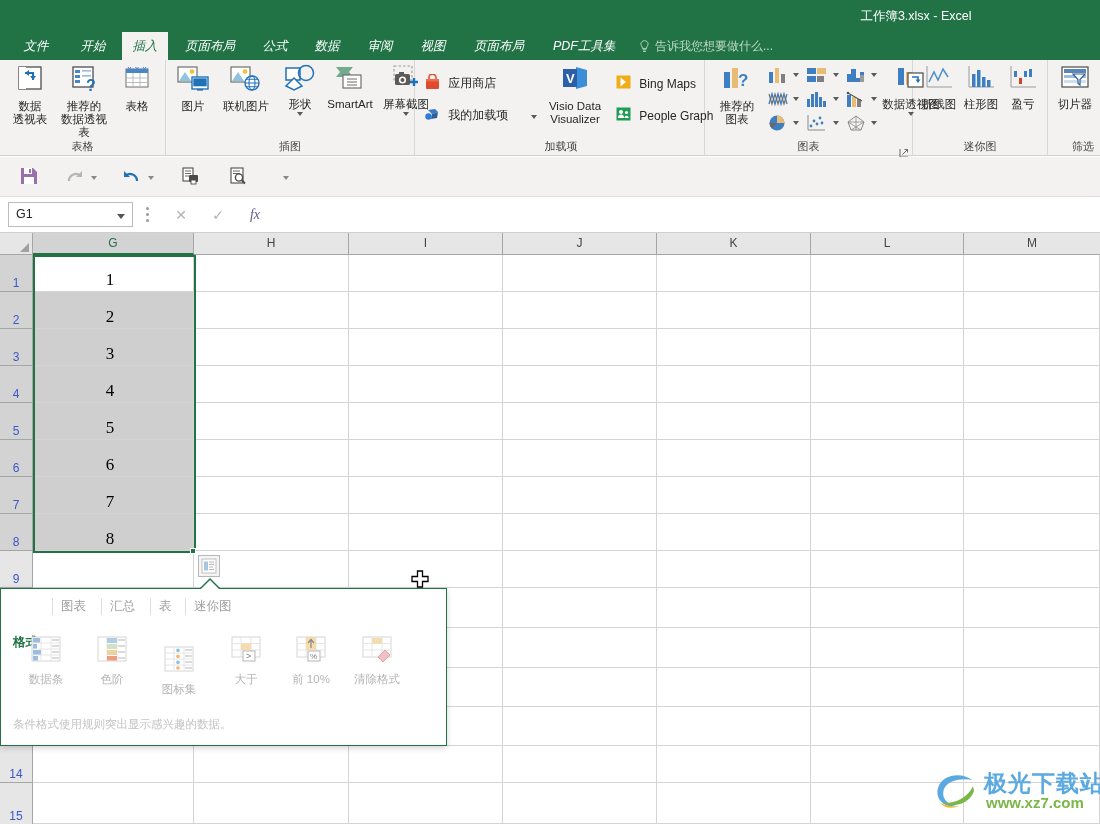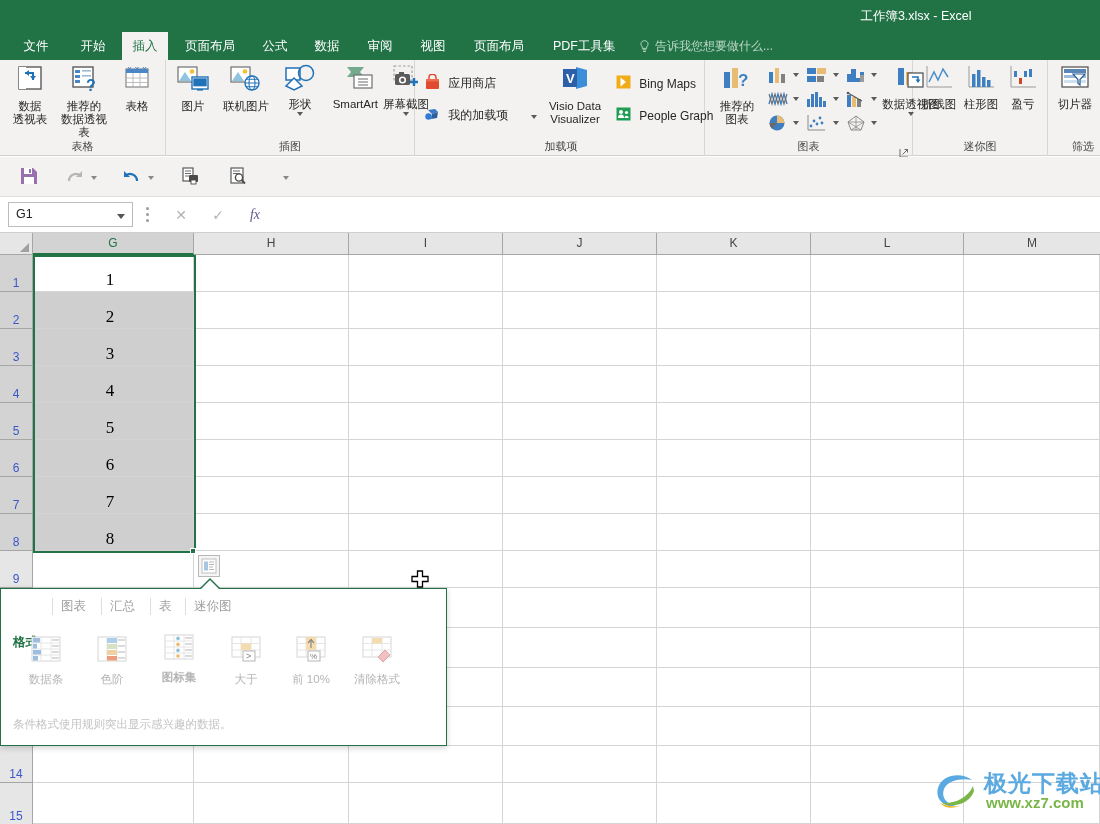--- a/index.html
+++ b/index.html
@@ -24,21 +24,21 @@
   .title-shift { position: relative; left: 366px; }
 
   
   .tabstrip {
     position: absolute; left: 0; top: 32px; width: 1100px; height: 28px;
     background: #217346;
   }
   .tab {
     position: absolute; top: 0; height: 28px; line-height: 28px;
     color: #ffffff; font-size: 12.5px; text-align: center;
-    padding: 0 10px; cursor: default; white-space: nowrap;
+    padding: 0 10px; cursor: default; white-space: nowrap; font-style: italic;
   }
   .tab.active { background: #f3f2f1; color: #217346; }
   .tellme {
     position: absolute; top: 0; height: 28px; line-height: 28px;
     color: #bcd8c7; font-size: 12px; white-space: nowrap;
   }
   .bulb {
     position: absolute; top: 8px; width: 11px; height: 13px;
   }
 
@@ -329,21 +329,21 @@
         <span class="ico">
           <svg width="32" height="28" viewBox="0 0 32 28">
             <rect x="2" y="4" width="14" height="12" fill="#ffffff" stroke="#2072b8" stroke-width="1.5"></rect>
             <circle cx="22" cy="9" r="7.5" fill="none" stroke="#2072b8" stroke-width="1.5"></circle>
             <path d="M10 14 L18 22 L10 26 L2 22 Z" fill="#ffffff" stroke="#2072b8" stroke-width="1.5"></path>
           </svg>
         </span>
         <span class="lbl">形状</span>
         <span class="caret-dn"></span>
       </div>
-      <div class="bigbtn" style="left:156px;width:56px;text-align:right;">
+      <div class="bigbtn" style="left:156px;width:56px;">
         <span class="ico">
           <svg width="34" height="28" viewBox="0 0 34 28">
             <path d="M3 3 L20 3 L16 8 L20 13 L3 13 L7 8 Z" fill="#73a98c"></path>
             <rect x="10" y="11" width="18" height="13" fill="#ffffff" stroke="#6f6f6f" stroke-width="1.2"></rect>
             <path d="M14 15 H24 M14 18 H24 M14 21 H24" stroke="#6f6f6f" stroke-width="1.1"></path>
           </svg>
         </span>
         <span class="lbl">SmartArt</span>
       </div>
       <div class="bigbtn" style="left:212px;width:56px;">
@@ -895,21 +895,21 @@
             <rect x="11" y="3" width="10" height="5" fill="#aecde8"></rect>
             <rect x="11" y="9" width="10" height="5" fill="#d4e2c4"></rect>
             <rect x="11" y="15" width="10" height="5" fill="#f0cfa0"></rect>
             <rect x="11" y="21" width="10" height="4.5" fill="#eb9e7e"></rect>
             <path d="M22 5 H29 M22 11 H29 M22 17 H29 M22 23 H29" stroke="#cfcfcf" stroke-width="1.4"></path>
           </svg>
         </span>
         <span class="qlbl">色阶</span>
       </div>
 
-      <div class="qaitem" style="left:146px;top:44px;font-weight:bold;">
+      <div class="qaitem" style="left:146px;top:56px;">
         <span class="qicon">
           <svg width="32" height="28" viewBox="0 0 32 28">
             <rect x="2" y="2" width="28" height="24" fill="#ffffff" stroke="#d6d6d6" stroke-width="1"></rect>
             <path d="M11 2 V26 M21 2 V26 M2 8 H30 M2 14 H30 M2 20 H30" stroke="#e3e3e3" stroke-width="0.9"></path>
             <circle cx="15" cy="5.4" r="1.8" fill="#8fbfe0"></circle>
             <circle cx="15" cy="11.4" r="1.8" fill="#f0b86a"></circle>
             <circle cx="15" cy="17.4" r="1.8" fill="#8fbfe0"></circle>
             <circle cx="15" cy="23" r="1.8" fill="#f0b86a"></circle>
             <path d="M22 5 H29 M22 11 H29 M22 17 H29 M22 23 H29" stroke="#cfcfcf" stroke-width="1.4"></path>
           </svg>

